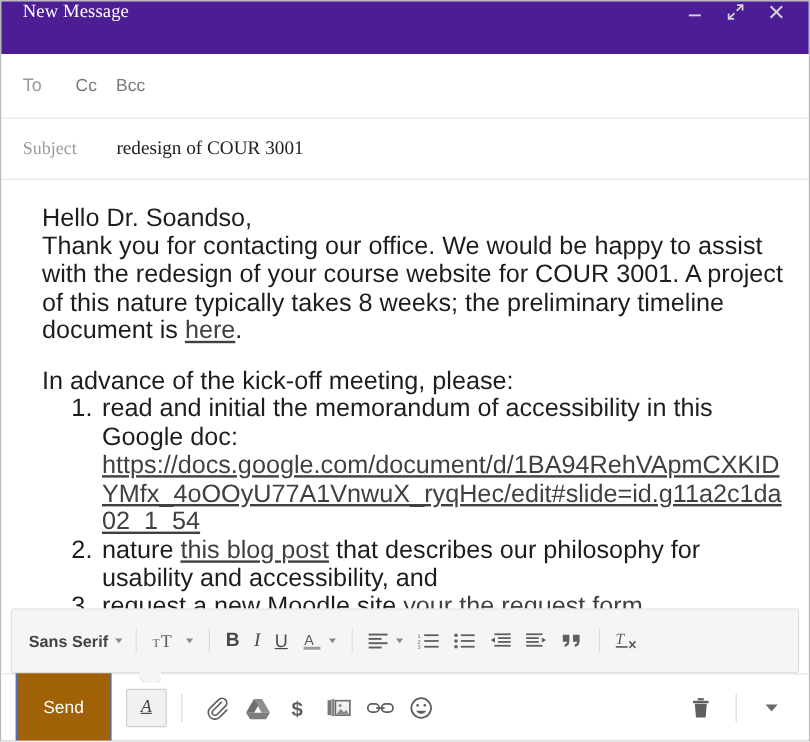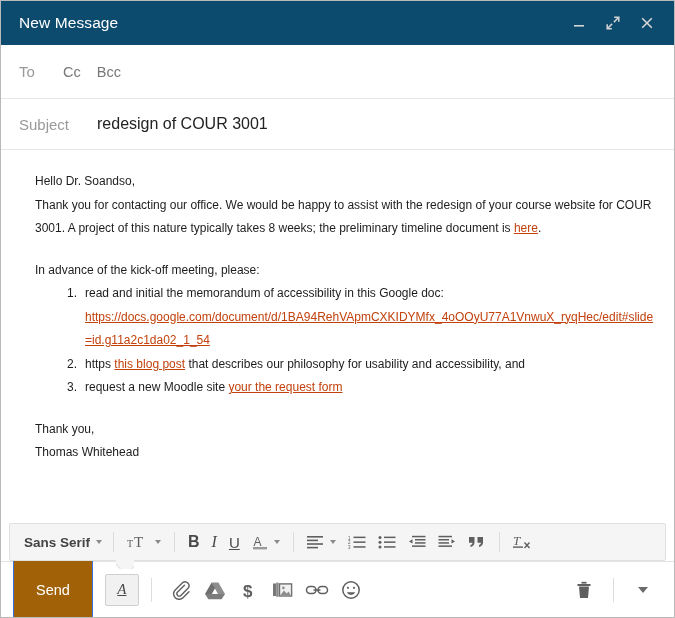--- a/index.html
+++ b/index.html
@@ -22,26 +22,27 @@
     background: #ffffff;
     border: 1px solid #b9b9b9;
     overflow: hidden;
     display: flex;
     flex-direction: column;
   }
 
   
   .title-bar {
     height: 44px;
-    background: #0c4a6e;
+    background: #4c1d95;
     color: #ffffff;
     display: flex;
-    align-items: center;
+    align-items: flex-start;
     padding: 0 12px 0 18px;
     flex: 0 0 auto;
+    font-family: Liberation Serif, serif;
   }
   .title-text {
     font-size: 15.5px;
     font-weight: 400;
     letter-spacing: 0.1px;
     color: #ffffff;
     flex: 1 1 auto;
   }
   .win-controls {
     display: flex;
@@ -62,21 +63,21 @@
 
   
   .field-row {
     display: flex;
     align-items: center;
     border-bottom: 1px solid #e6e6e6;
     padding: 0 14px 0 18px;
     flex: 0 0 auto;
   }
   .row-to { height: 53px; }
-  .row-subject { height: 50px; }
+  .row-subject { height: 50px; font-family: Liberation Serif, serif; }
 
   .field-label {
     color: #999999;
     font-size: 15px;
     flex: 0 0 auto;
   }
   .label-to { width: 44px; }
   .label-subject { width: 78px; }
 
   .field-value {
@@ -95,31 +96,31 @@
   .ccbcc span {
     color: #777777;
     font-size: 14.5px;
     cursor: pointer;
   }
 
   
   .mail-body {
     flex: 1 1 auto;
     padding: 20px 18px 6px 34px;
-    font-size: 12px;
+    font-size: 21px;
     line-height: 23.5px;
     color: #1d1d1d;
     overflow: hidden;
   }
   .mail-body p { margin: 0; }
   .para-block { margin-bottom: 18px; }
   .para-block:last-child { margin-bottom: 0; }
 
   a.mail-link {
-    color: #c2410c;
+    color: #404040;
     text-decoration: underline;
   }
 
   ol.task-list {
     margin: 0;
     padding: 0 0 0 50px;
     list-style: none;
     counter-reset: tasks;
   }
   ol.task-list > li {
@@ -141,21 +142,21 @@
   }
 
   
   .format-bar-wrap {
     position: relative;
     flex: 0 0 auto;
     padding: 0 8px;
   }
   .format-bar {
     position: relative;
-    height: 38px;
+    height: 54px;
     background: #f5f5f5;
     border: 1px solid #e0e0e0;
     border-radius: 2px;
     display: flex;
     align-items: center;
     padding: 0 6px;
     box-sizing: border-box;
   }
   .fmt-item {
     display: flex;
@@ -341,21 +342,21 @@
     </div>
 
     <div class="para-block">
       <p>In advance of the kick-off meeting, please:</p>
       <ol class="task-list">
         <li>
           <span>read and initial the memorandum of accessibility in this Google doc:</span>
           <a class="mail-link url-wrap" href="#">https://docs.google.com/document/d/1BA94RehVApmCXKIDYMfx_4oOOyU77A1VnwuX_ryqHec/edit#slide=id.g11a2c1da02_1_54</a>
         </li>
         <li>
-          <span>https </span><a class="mail-link" href="#">this blog post</a><span> that describes our philosophy for usability and accessibility, and</span>
+          <span>nature </span><a class="mail-link" href="#">this blog post</a><span> that describes our philosophy for usability and accessibility, and</span>
         </li>
         <li>
           <span>request a new Moodle site </span><a class="mail-link" href="#">your the request form</a><span></span>
         </li>
       </ol>
     </div>
 
     <div class="para-block">
       <p>Thank you,</p>
       <p>Thomas Whitehead</p>

